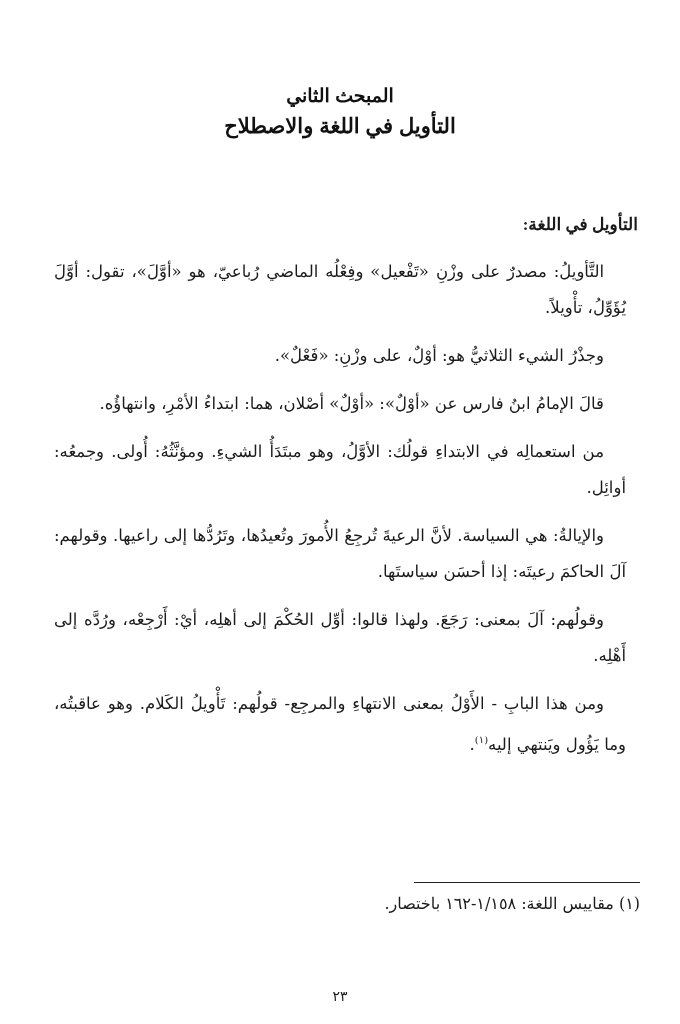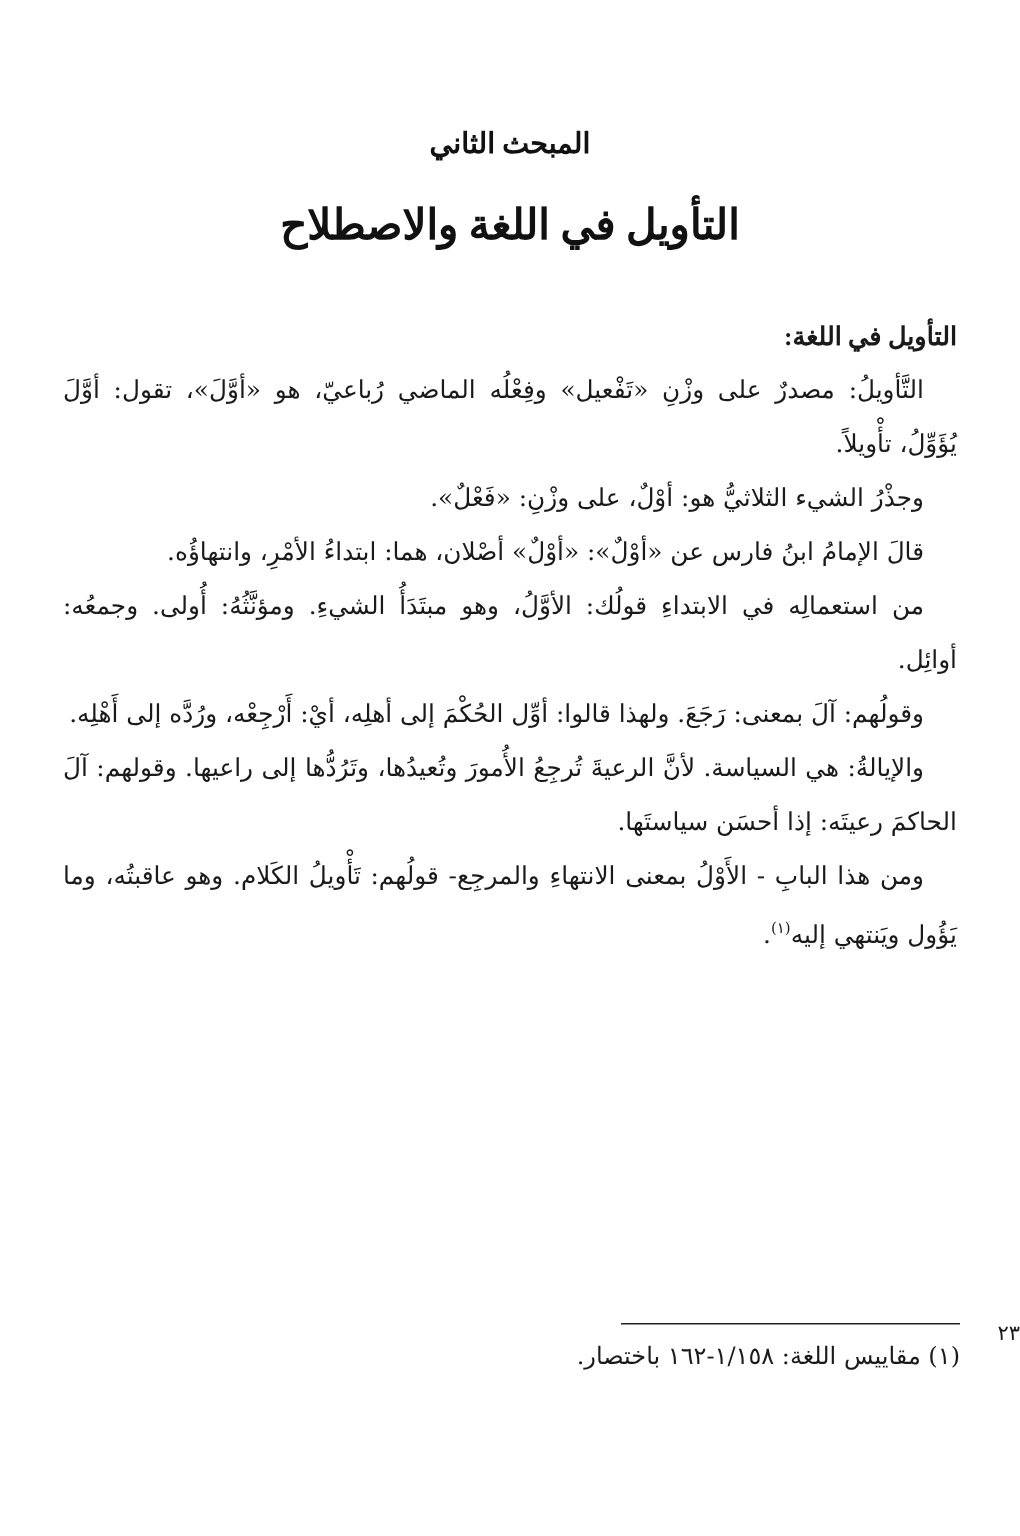--- a/index.html
+++ b/index.html
@@ -18,46 +18,46 @@
     .page {
       position: absolute;
       inset: 0;
       direction: rtl;
     }
     .heading {
       position: absolute;
       left: 0;
       right: 0;
       text-align: center;
-      font-family: Liberation Serif, serif;
+      font-family: Liberation Sans, sans-serif;
       font-weight: bold;
       color: #111;
     }
     .heading-1 { top: 84px; font-size: 19px; }
-    .heading-2 { top: 133px; font-size: 28px; }
+    .heading-2 { top: 114px; font-size: 21px; }
 
     .body-text {
       position: absolute;
       top: 208px;
       right: 42px;
       width: 596px;
       font-family: "DejaVu Serif", serif;
       font-size: 16.5px;
       line-height: 36px;
       text-align: justify;
     }
     .section-title {
       font-family: Liberation Serif, serif;
       font-weight: bold;
       font-size: 17px;
       margin: 0;
       line-height: 34px;
     }
     .para {
-      margin: 0;
+      margin: 12px;
       text-indent: 22px;
     }
     .fn-ref {
       font-size: 10px;
       vertical-align: super;
     }
 
     .footnote-rule {
       position: absolute;
       top: 882px;
@@ -70,41 +70,42 @@
       position: absolute;
       top: 894px;
       right: 40px;
       width: 600px;
       font-family: "DejaVu Serif", serif;
       font-size: 16px;
       line-height: 20px;
     }
     .page-number {
       position: absolute;
-      top: 881px;
+      top: 988px;
       left: 0;
       right: 0;
+      text-align: center;
       font-family: "DejaVu Sans", sans-serif;
       font-size: 14px;
     }
   </style>
 </head>
 <body>
 
 <div class="page">
   <div class="heading heading-1">المبحث الثاني</div>
   <div class="heading heading-2">التأويل في اللغة والاصطلاح</div>
 
   <div class="body-text">
     <p class="section-title">التأويل في اللغة:</p>
     <p class="para">التَّأويلُ: مصدرٌ على وزْنِ «تَفْعيل» وفِعْلُه الماضي رُباعيّ، هو «أوَّلَ»، تقول: أوَّلَ يُؤَوِّلُ، تأْويلاً.</p>
     <p class="para">وجذْرُ الشيء الثلاثيُّ هو: أوْلٌ، على وزْنِ: «فَعْلٌ».</p>
     <p class="para">قالَ الإمامُ ابنُ فارس عن «أوْلٌ»: «أوْلٌ» أصْلان، هما: ابتداءُ الأمْرِ، وانتهاؤُه.</p>
     <p class="para">من استعمالِه في الابتداءِ قولُك: الأوَّلُ، وهو مبتَدَأُ الشيءِ. ومؤنَّثُهُ: أُولى. وجمعُه: أوائِل.</p>
+    <p class="para">والإيالةُ: هي السياسة. لأنَّ الرعيةَ تُرجِعُ الأُمورَ وتُعيدُها، وتَرُدُّها إلى راعيها. وقولهم: آلَ الحاكمَ رعيتَه: إذا أحسَن سياستَها.</p>
     <p class="para">وقولُهم: آلَ بمعنى: رَجَعَ. ولهذا قالوا: أوِّل الحُكْمَ إلى أهلِه، أيْ: أَرْجِعْه، ورُدَّه إلى أَهْلِه.</p>
-    <p class="para">والإيالةُ: هي السياسة. لأنَّ الرعيةَ تُرجِعُ الأُمورَ وتُعيدُها، وتَرُدُّها إلى راعيها. وقولهم: آلَ الحاكمَ رعيتَه: إذا أحسَن سياستَها.</p>
     <p class="para"><span>ومن هذا البابِ - الأَوْلُ بمعنى الانتهاءِ والمرجِع- قولُهم: تَأْويلُ الكَلام. وهو عاقبتُه، وما يَؤُول ويَنتهي إليه</span><span class="fn-ref">(١)</span><span>.</span></p>
   </div>
 
   <div class="footnote-rule"></div>
   <div class="footnote">(١)  مقاييس اللغة: ١/١٥٨-١٦٢ باختصار.</div>
   <div class="page-number">٢٣</div>
 </div>
 
 </body></html>

